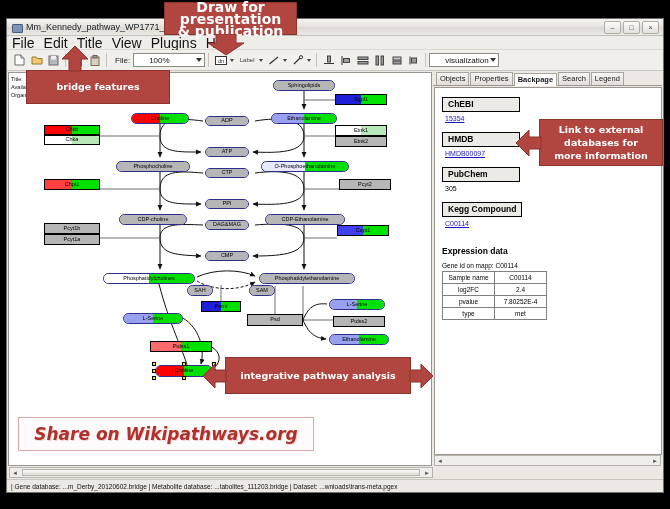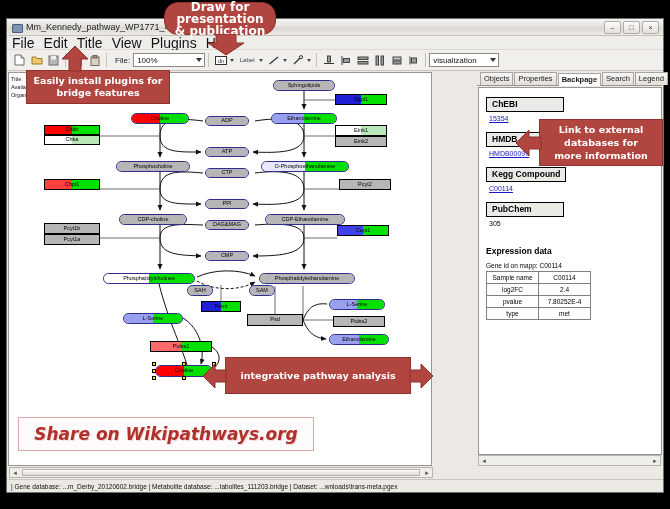--- a/index.html
+++ b/index.html
@@ -48,21 +48,21 @@
   }
   .tbtn {
     width:17px; height:17px; display:flex; align-items:center; justify-content:center;
     position:relative;
   }
   .sep { width:1px; height:14px; background:#c6c2bc; margin:0 3px; }
   .zoomlabel { font-size:8px; color:#1a1a1a; margin:0 3px 0 5px; }
   .combo {
     height:14px; border:1px solid #8e8a84; background:#ffffff;
     display:flex; align-items:center; font-size:8px; color:#111;
-    padding-left:3px; position:relative;
+    padding-left:15px; position:relative;
   }
   .combo .arw {
     position:absolute; right:2px; top:50%; transform:translateY(-50%);
     width:0;height:0;border-left:3px solid transparent;border-right:3px solid transparent;
     border-top:4px solid #333;
   }
   .combo.zoom { width:72px; }
   .combo.vis { width:70px; }
   .mini-arw {
     width:0;height:0;border-left:2.5px solid transparent;border-right:2.5px solid transparent;
@@ -70,21 +70,20 @@
   }
   
   .bodysplit { flex:1; display:flex; min-height:0; background:#ece9e4; }
   .leftpane {
     width:424px; flex:0 0 424px; background:#ffffff;
     border:1px solid #9a968f; margin:1px; position:relative; overflow:hidden;
   }
   .rightpane {
     flex:1; margin:1px 1px 1px 0; display:flex; flex-direction:column; min-width:0;
     background:#ece9e4;
-    padding-left:44px;
   }
   
   .pw-meta { position:absolute; left:2px; top:2px; font-size:5.5px; color:#111; line-height:8px; }
   
   .node {
     position:absolute; border:1px solid #000; font-size:5.5px; color:#000;
     display:flex; align-items:center; justify-content:center; text-align:center;
     line-height:1; overflow:hidden; white-space:nowrap;
   }
   .metab { border-radius:9px; border-color:#2e2e8f; background:#b6b6b6; }
@@ -540,22 +539,22 @@
           <div class="tab">Objects</div>
           <div class="tab">Properties</div>
           <div class="tab active">Backpage</div>
           <div class="tab">Search</div>
           <div class="tab">Legend</div>
         </div>
       <div class="backpage">
         <div id="bp-sections">
             <div><div class="bp-head">ChEBI</div><span class="bp-link">15354</span></div>
             <div><div class="bp-head">HMDB</div><span class="bp-link">HMDB00097</span></div>
+            <div><div class="bp-head">PubChem</div><span class="bp-plain">305</span></div>
             <div><div class="bp-head">Kegg Compound</div><span class="bp-link">C00114</span></div>
-            <div><div class="bp-head">PubChem</div><span class="bp-plain">305</span></div>
           </div>
         <div class="exphead">Expression data</div>
         <div class="geneid">Gene id on mapp: C00114</div>
         <table class="exp">
             <tbody id="exp-body">
               <tr>
                 <td class="k">Sample name</td>
                 <td class="v">C00114</td>
               </tr>
               <tr>
@@ -583,30 +582,29 @@
   <div class="hscroll" style="margin:0 1px 1px 2px;width:424px;flex:0 0 11px">
     <span class="sb-arw">◄</span>
     <span style="flex:1;height:7px;margin:0 2px;background:linear-gradient(to bottom,#fcfcfc,#dedad4);border:1px solid #b7b3ad"></span>
     <span class="sb-arw">►</span>
   </div>
   <div class="statusbar">
     <span>| Gene database: ...m_Derby_20120602.bridge | Metabolite database: ...tabolites_111203.bridge | Dataset: ...wnloads\trans-meta.pgex</span>
   </div>
 </div>
 
-<div class="callout" style="left:164px;top:2px;width:112px;height:33px;flex-direction:column;font-size:12px;line-height:12px;border-radius:14px;">
+<div class="callout" style="left:164px;top:2px;width:133px;height:33px;flex-direction:column;font-size:14px;line-height:12px;">
   <div>Draw for presentation</div>
   <div>&amp; publication</div>
 </div>
 <svg class="c-arrow" style="left:208px;top:34px;" width="40" height="22">
   <path d="M8,0 L28,0 L28,9 L36,9 L18,21 L0,9 L8,9 Z" fill="#b1453f" stroke="#8d322d"></path>
 </svg>
 
 <div class="callout" style="left:26px;top:70px;width:144px;height:34px;flex-direction:column;font-size:9.5px;line-height:12px;">
-  <div>Easily install plugins for</div>
   <div>bridge features</div>
 </div>
 <svg class="c-arrow" style="left:62px;top:46px;" width="28" height="26">
   <path d="M13,0 L26,13 L19,13 L19,25 L7,25 L7,13 L0,13 Z" fill="#b1453f" stroke="#8d322d"></path>
 </svg>
 
 <div class="callout" style="left:539px;top:119px;width:124px;height:47px;flex-direction:column;font-size:9.5px;line-height:13px;">
   <div>Link  to external</div>
   <div>databases  for</div>
   <div>more information</div>

